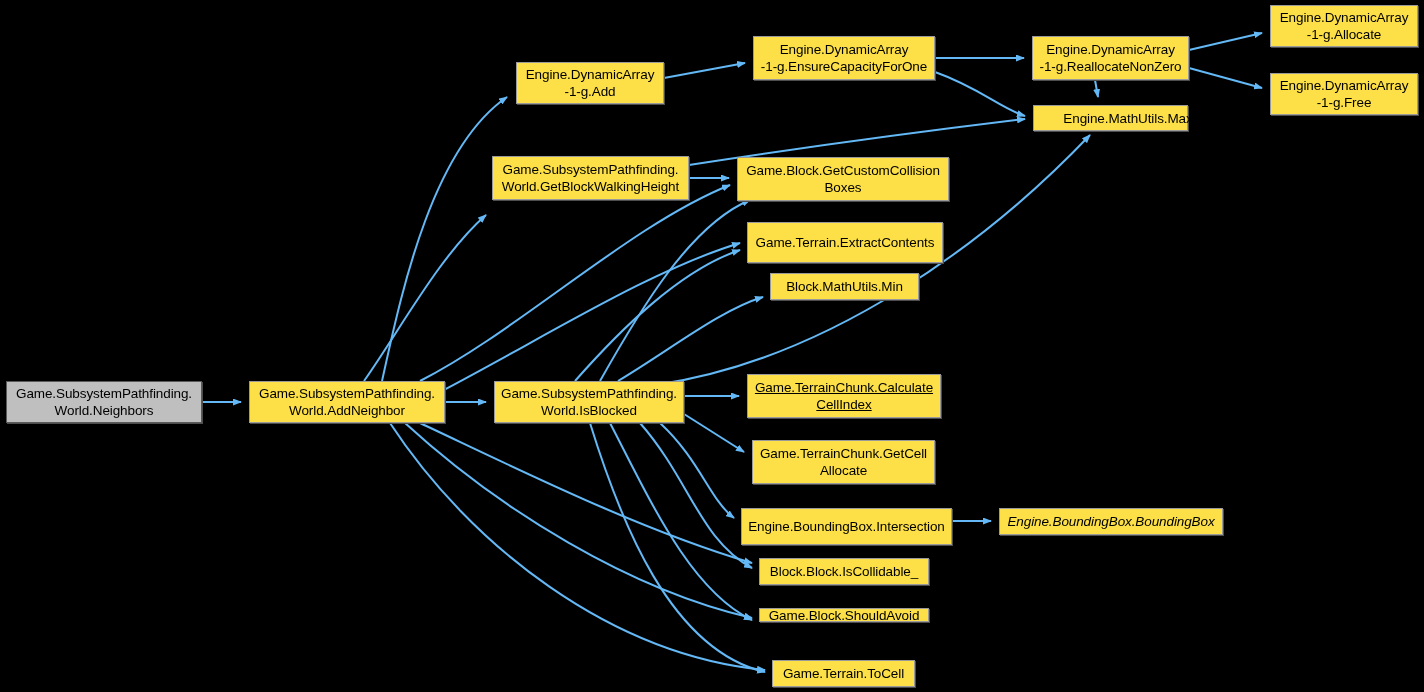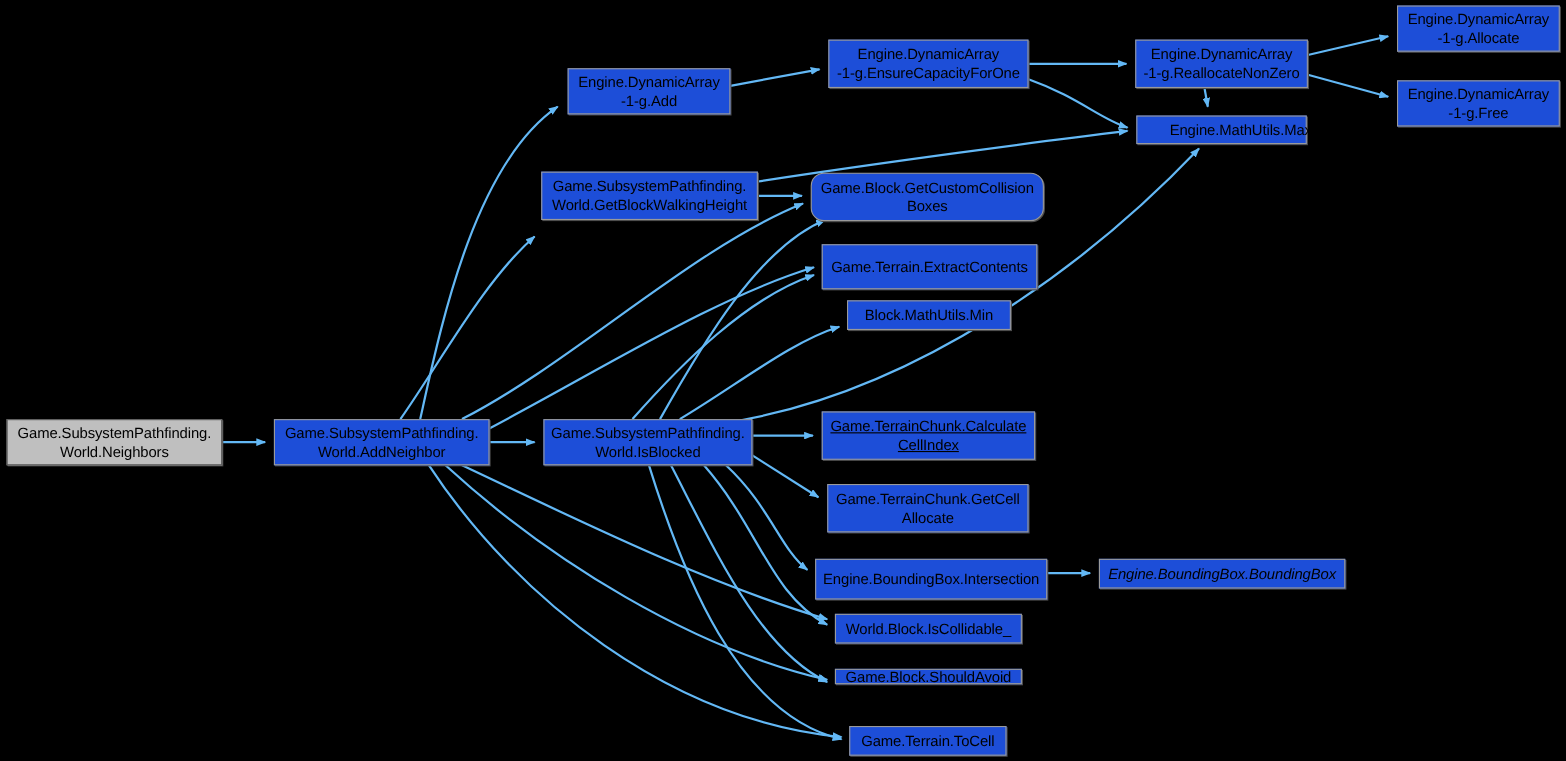--- a/index.html
+++ b/index.html
@@ -7,21 +7,21 @@
     position:relative;
     width:1424px;height:692px;
     background:#000;
     font-family:"Liberation Sans", sans-serif;
     overflow:hidden;
   }
   svg.edges{position:absolute;left:0;top:0;width:1424px;height:692px;}
   .node{
     position:absolute;
     box-sizing:border-box;
-    background:#1d4ed8;
+    background:#fde047;
     border:1px solid #9a9a9a;
     box-shadow:1px 1px 0 0 #4d4d4d;
     color:#000;
     font-size:13.5px;
     line-height:17px;
     display:flex;
     align-items:center;
     justify-content:center;
     text-align:center;
     letter-spacing:-0.1px;
@@ -84,27 +84,27 @@
 World.GetBlockWalkingHeight</div>
       <div class="node" style="left: 753px; top: 36px; width: 182px; height: 44px;">Engine.DynamicArray
 -1-g.EnsureCapacityForOne</div>
       <div class="node" style="left: 1032px; top: 36px; width: 157px; height: 44px;">Engine.DynamicArray
 -1-g.ReallocateNonZero</div>
       <div class="node" style="left: 1270px; top: 5px; width: 148px; height: 42px;">Engine.DynamicArray
 -1-g.Allocate</div>
       <div class="node" style="left: 1270px; top: 73px; width: 148px; height: 42px;">Engine.DynamicArray
 -1-g.Free</div>
       <div class="node" style="left: 1033px; top: 105px; width: 155px; height: 26px; padding-left: 39px;">Engine.MathUtils.Max</div>
-      <div class="node" style="left: 737px; top: 157px; width: 212px; height: 44px; border-radius: 12px;">Game.Block.GetCustomCollision
+      <div class="node" style="left: 737px; top: 157px; width: 212px; height: 44px;">Game.Block.GetCustomCollision
 Boxes</div>
       <div class="node" style="left: 747px; top: 222px; width: 196px; height: 41px;">Game.Terrain.ExtractContents</div>
       <div class="node" style="left: 770px; top: 273px; width: 149px; height: 27px;">Block.MathUtils.Min</div>
       <div class="node" style="left: 747px; top: 374px; width: 194px; height: 44px; text-decoration: underline;">Game.TerrainChunk.Calculate
 CellIndex</div>
       <div class="node" style="left: 752px; top: 440px; width: 183px; height: 44px;">Game.TerrainChunk.GetCell
 Allocate</div>
       <div class="node" style="left: 741px; top: 508px; width: 211px; height: 37px;">Engine.BoundingBox.Intersection</div>
       <div class="node" style="left: 999px; top: 508px; width: 224px; height: 27px; font-style: italic;">Engine.BoundingBox.BoundingBox</div>
-      <div class="node" style="left: 759px; top: 558px; width: 170px; height: 27px;">World.Block.IsCollidable_</div>
+      <div class="node" style="left: 759px; top: 558px; width: 170px; height: 27px;">Block.Block.IsCollidable_</div>
       <div class="node" style="left: 759px; top: 608px; width: 170px; height: 14px;">Game.Block.ShouldAvoid</div>
       <div class="node" style="left: 772px; top: 660px; width: 143px; height: 27px;">Game.Terrain.ToCell</div>
     </div>
 </div>
 
 </body></html>

